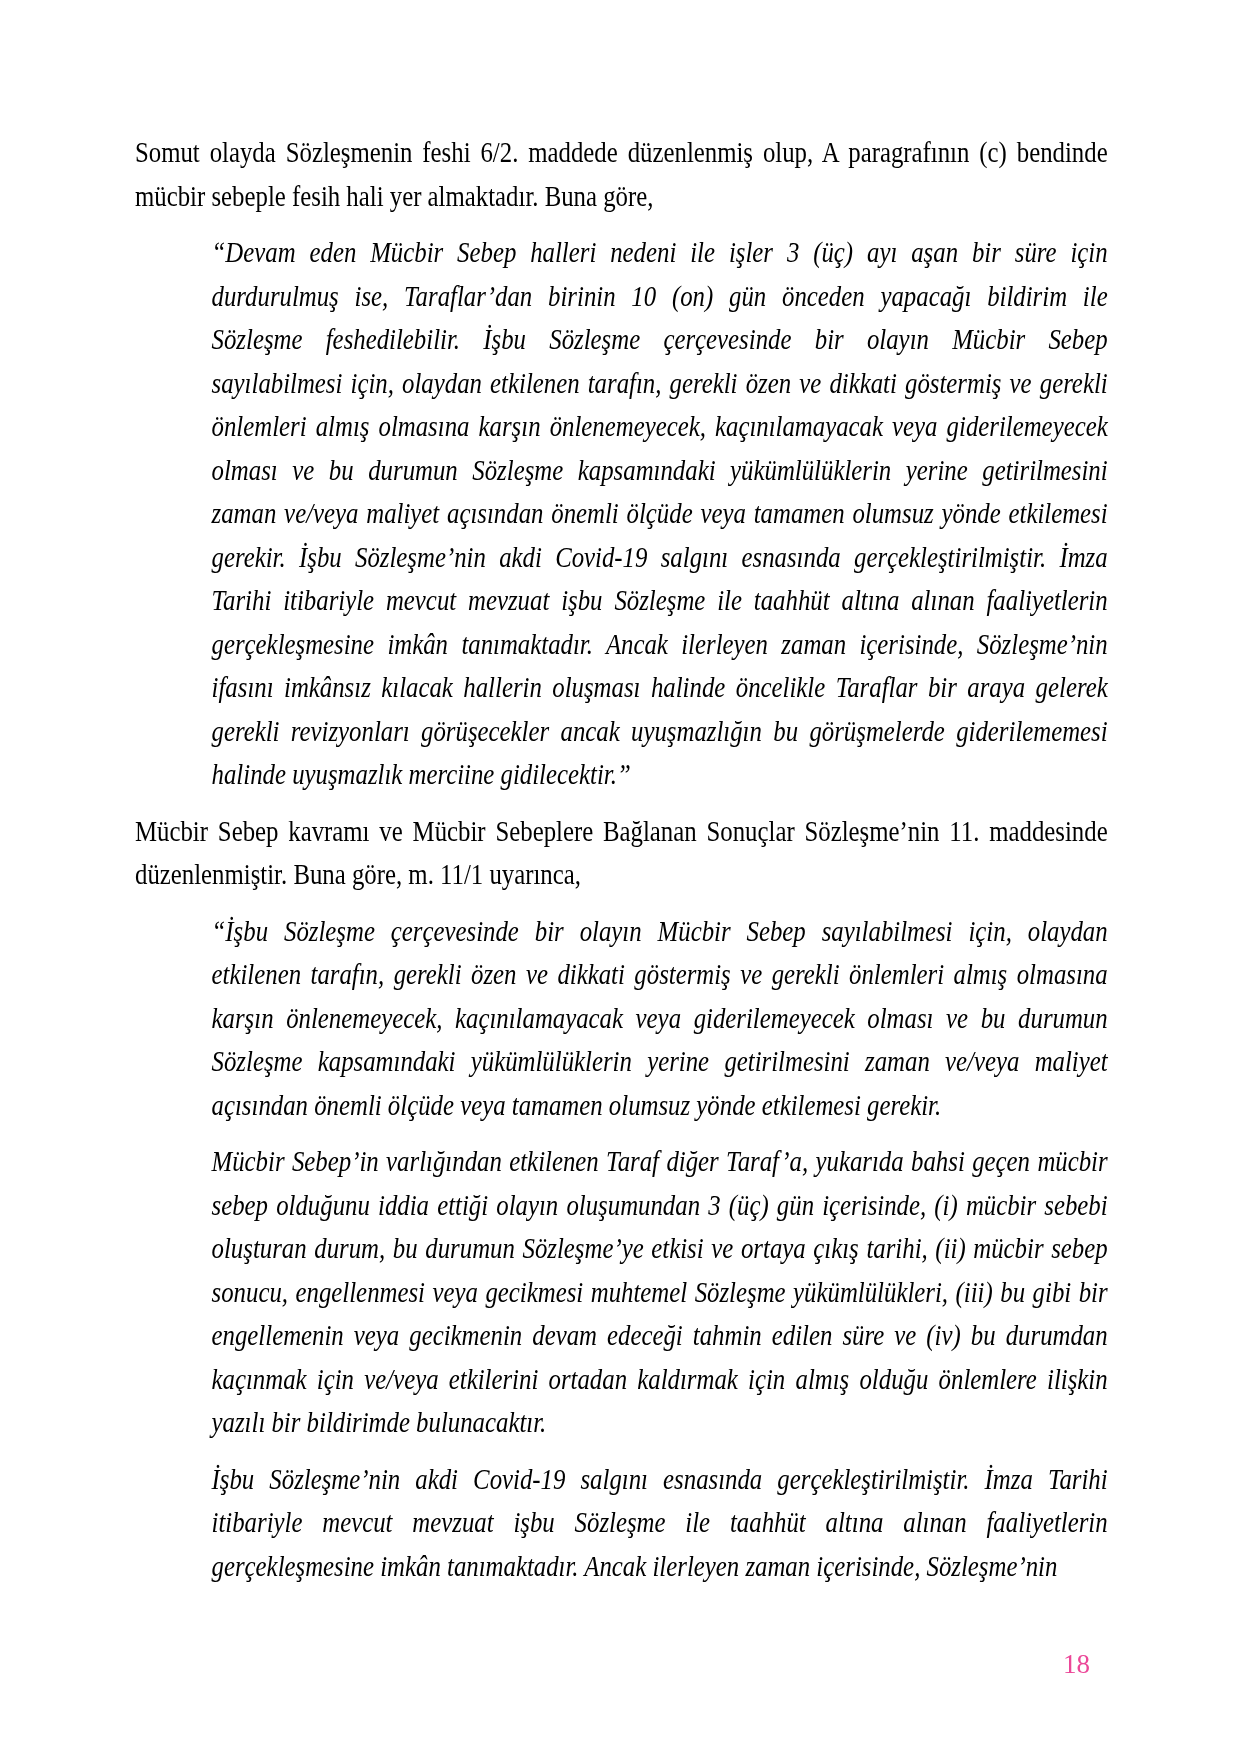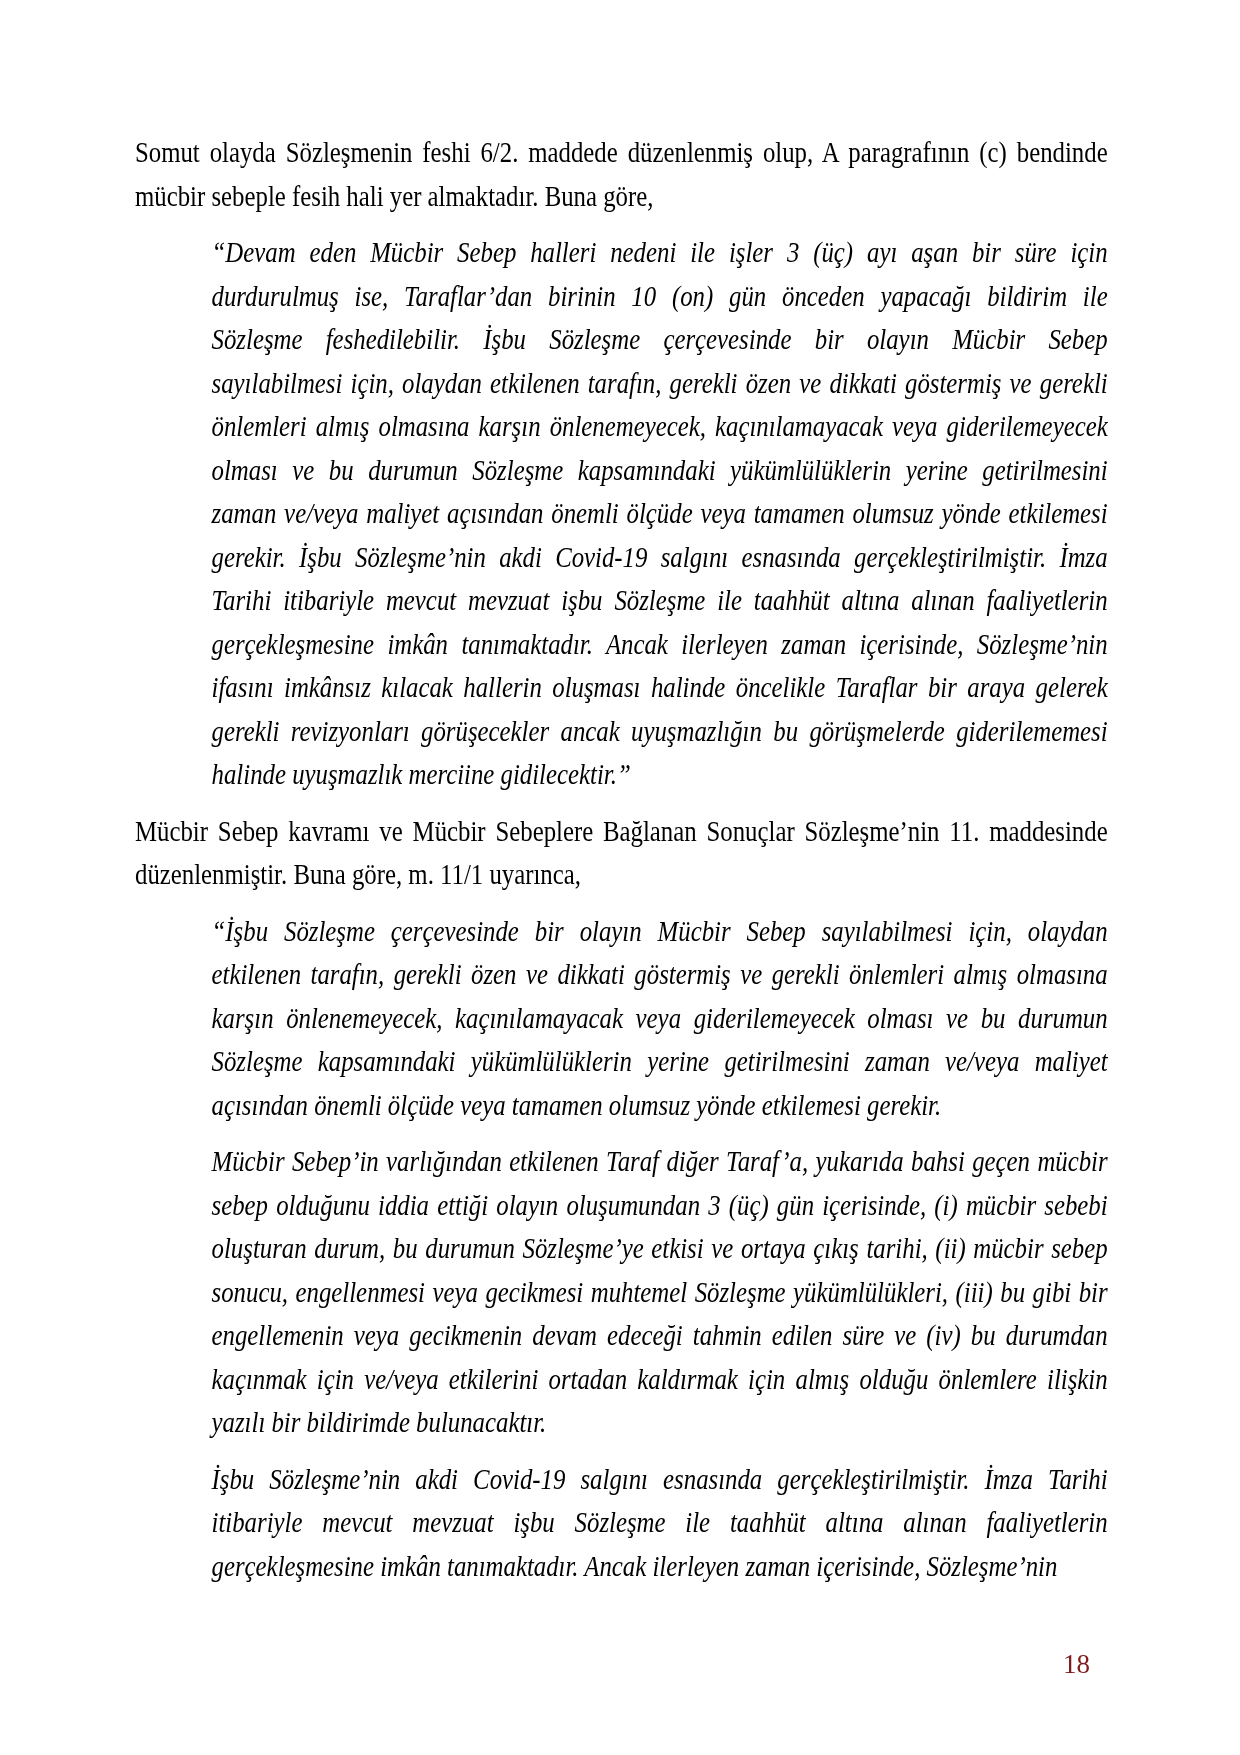--- a/index.html
+++ b/index.html
@@ -38,21 +38,21 @@
     margin-left: 88px;
     font-style: italic;
   }
   .page-number {
     position: absolute;
     left: 1063px;
     top: 1648px;
     font-family: "Liberation Serif", "DejaVu Serif", serif;
     font-size: 27px;
     line-height: 32px;
-    color: #7f1d1d;
+    color: #ec4899;
   }
 </style>
 </head>
 <body>
 
 <div class="page">
   <div class="content">
     <p class="body">Somut olayda Sözleşmenin feshi 6/2. maddede düzenlenmiş olup, A paragrafının (c) bendinde mücbir sebeple fesih hali yer almaktadır. Buna göre,</p>
     <p class="quote">“Devam eden Mücbir Sebep halleri nedeni ile işler 3 (üç) ayı aşan bir süre için durdurulmuş ise, Taraflar’dan birinin 10 (on) gün önceden yapacağı bildirim ile Sözleşme feshedilebilir. İşbu Sözleşme çerçevesinde bir olayın Mücbir Sebep sayılabilmesi için, olaydan etkilenen tarafın, gerekli özen ve dikkati göstermiş ve gerekli önlemleri almış olmasına karşın önlenemeyecek, kaçınılamayacak veya giderilemeyecek olması ve bu durumun Sözleşme kapsamındaki yükümlülüklerin yerine getirilmesini zaman ve/veya maliyet açısından önemli ölçüde veya tamamen olumsuz yönde etkilemesi gerekir. İşbu Sözleşme’nin akdi Covid-19 salgını esnasında gerçekleştirilmiştir. İmza Tarihi itibariyle mevcut mevzuat işbu Sözleşme ile taahhüt altına alınan faaliyetlerin gerçekleşmesine imkân tanımaktadır. Ancak ilerleyen zaman içerisinde, Sözleşme’nin ifasını imkânsız kılacak hallerin oluşması halinde öncelikle Taraflar bir araya gelerek gerekli revizyonları görüşecekler ancak uyuşmazlığın bu görüşmelerde giderilememesi halinde uyuşmazlık merciine gidilecektir.”</p>
     <p class="body">Mücbir Sebep kavramı ve Mücbir Sebeplere Bağlanan Sonuçlar Sözleşme’nin 11. maddesinde düzenlenmiştir. Buna göre, m. 11/1 uyarınca,</p>

